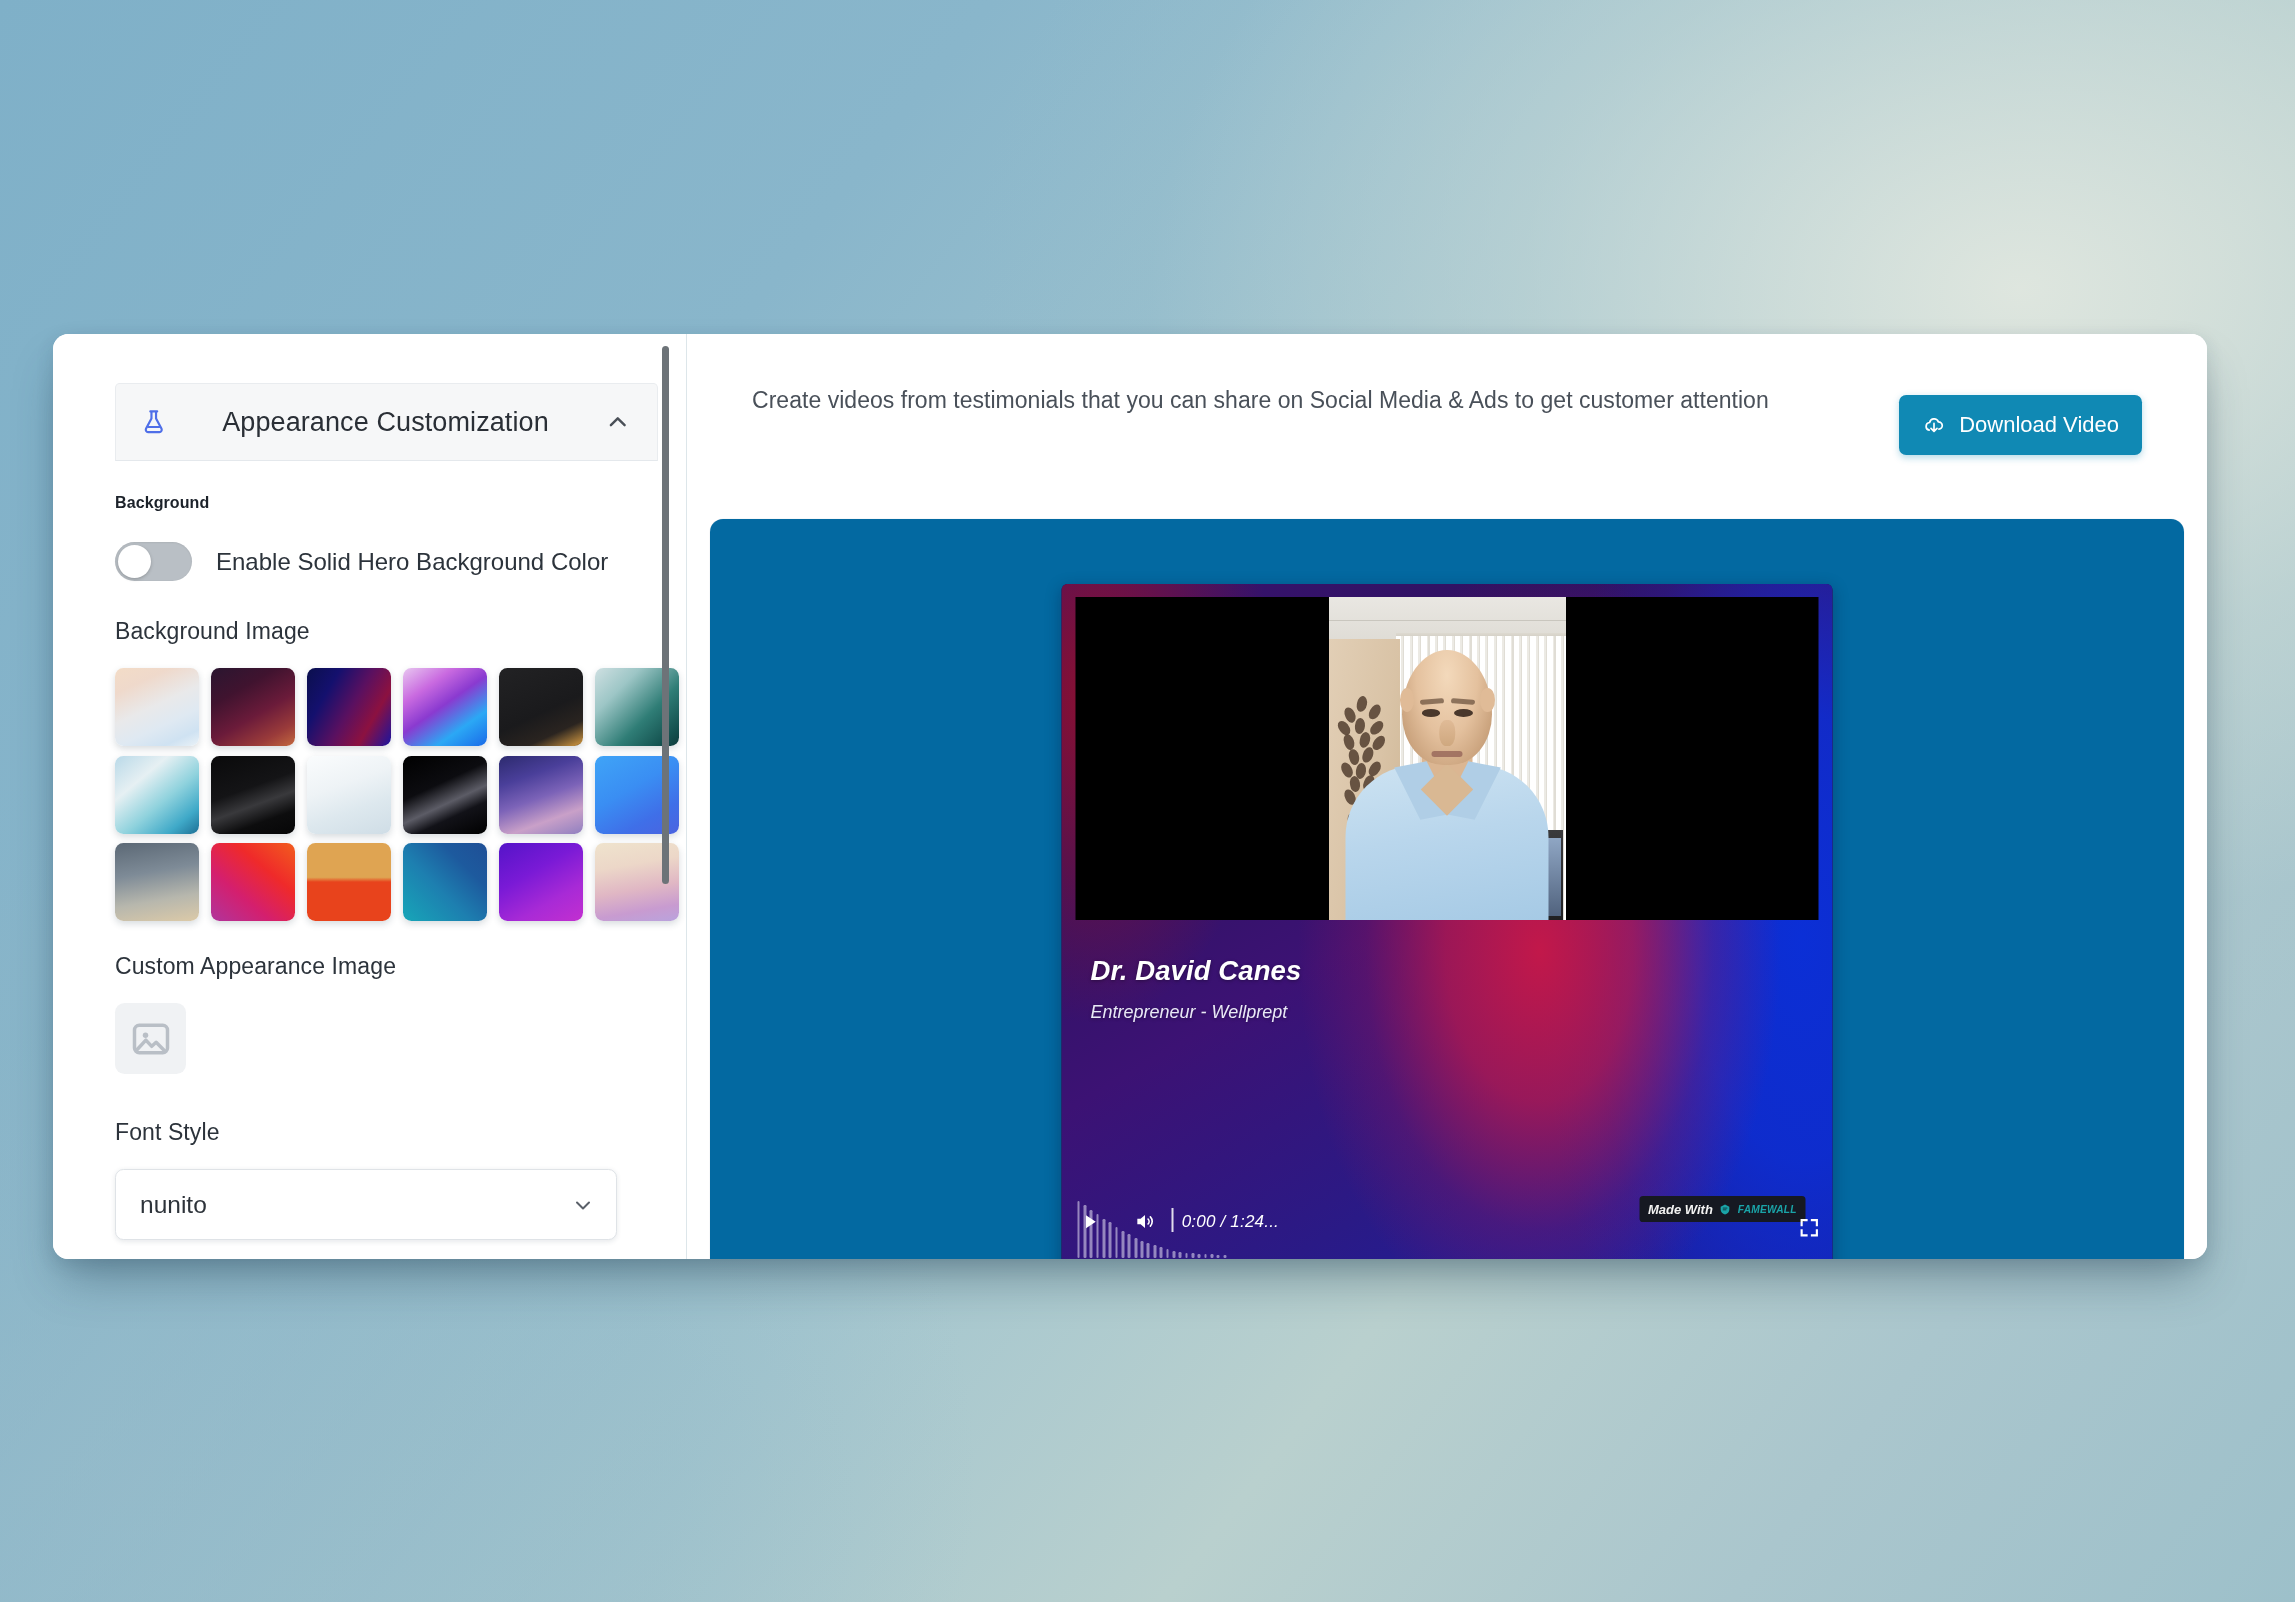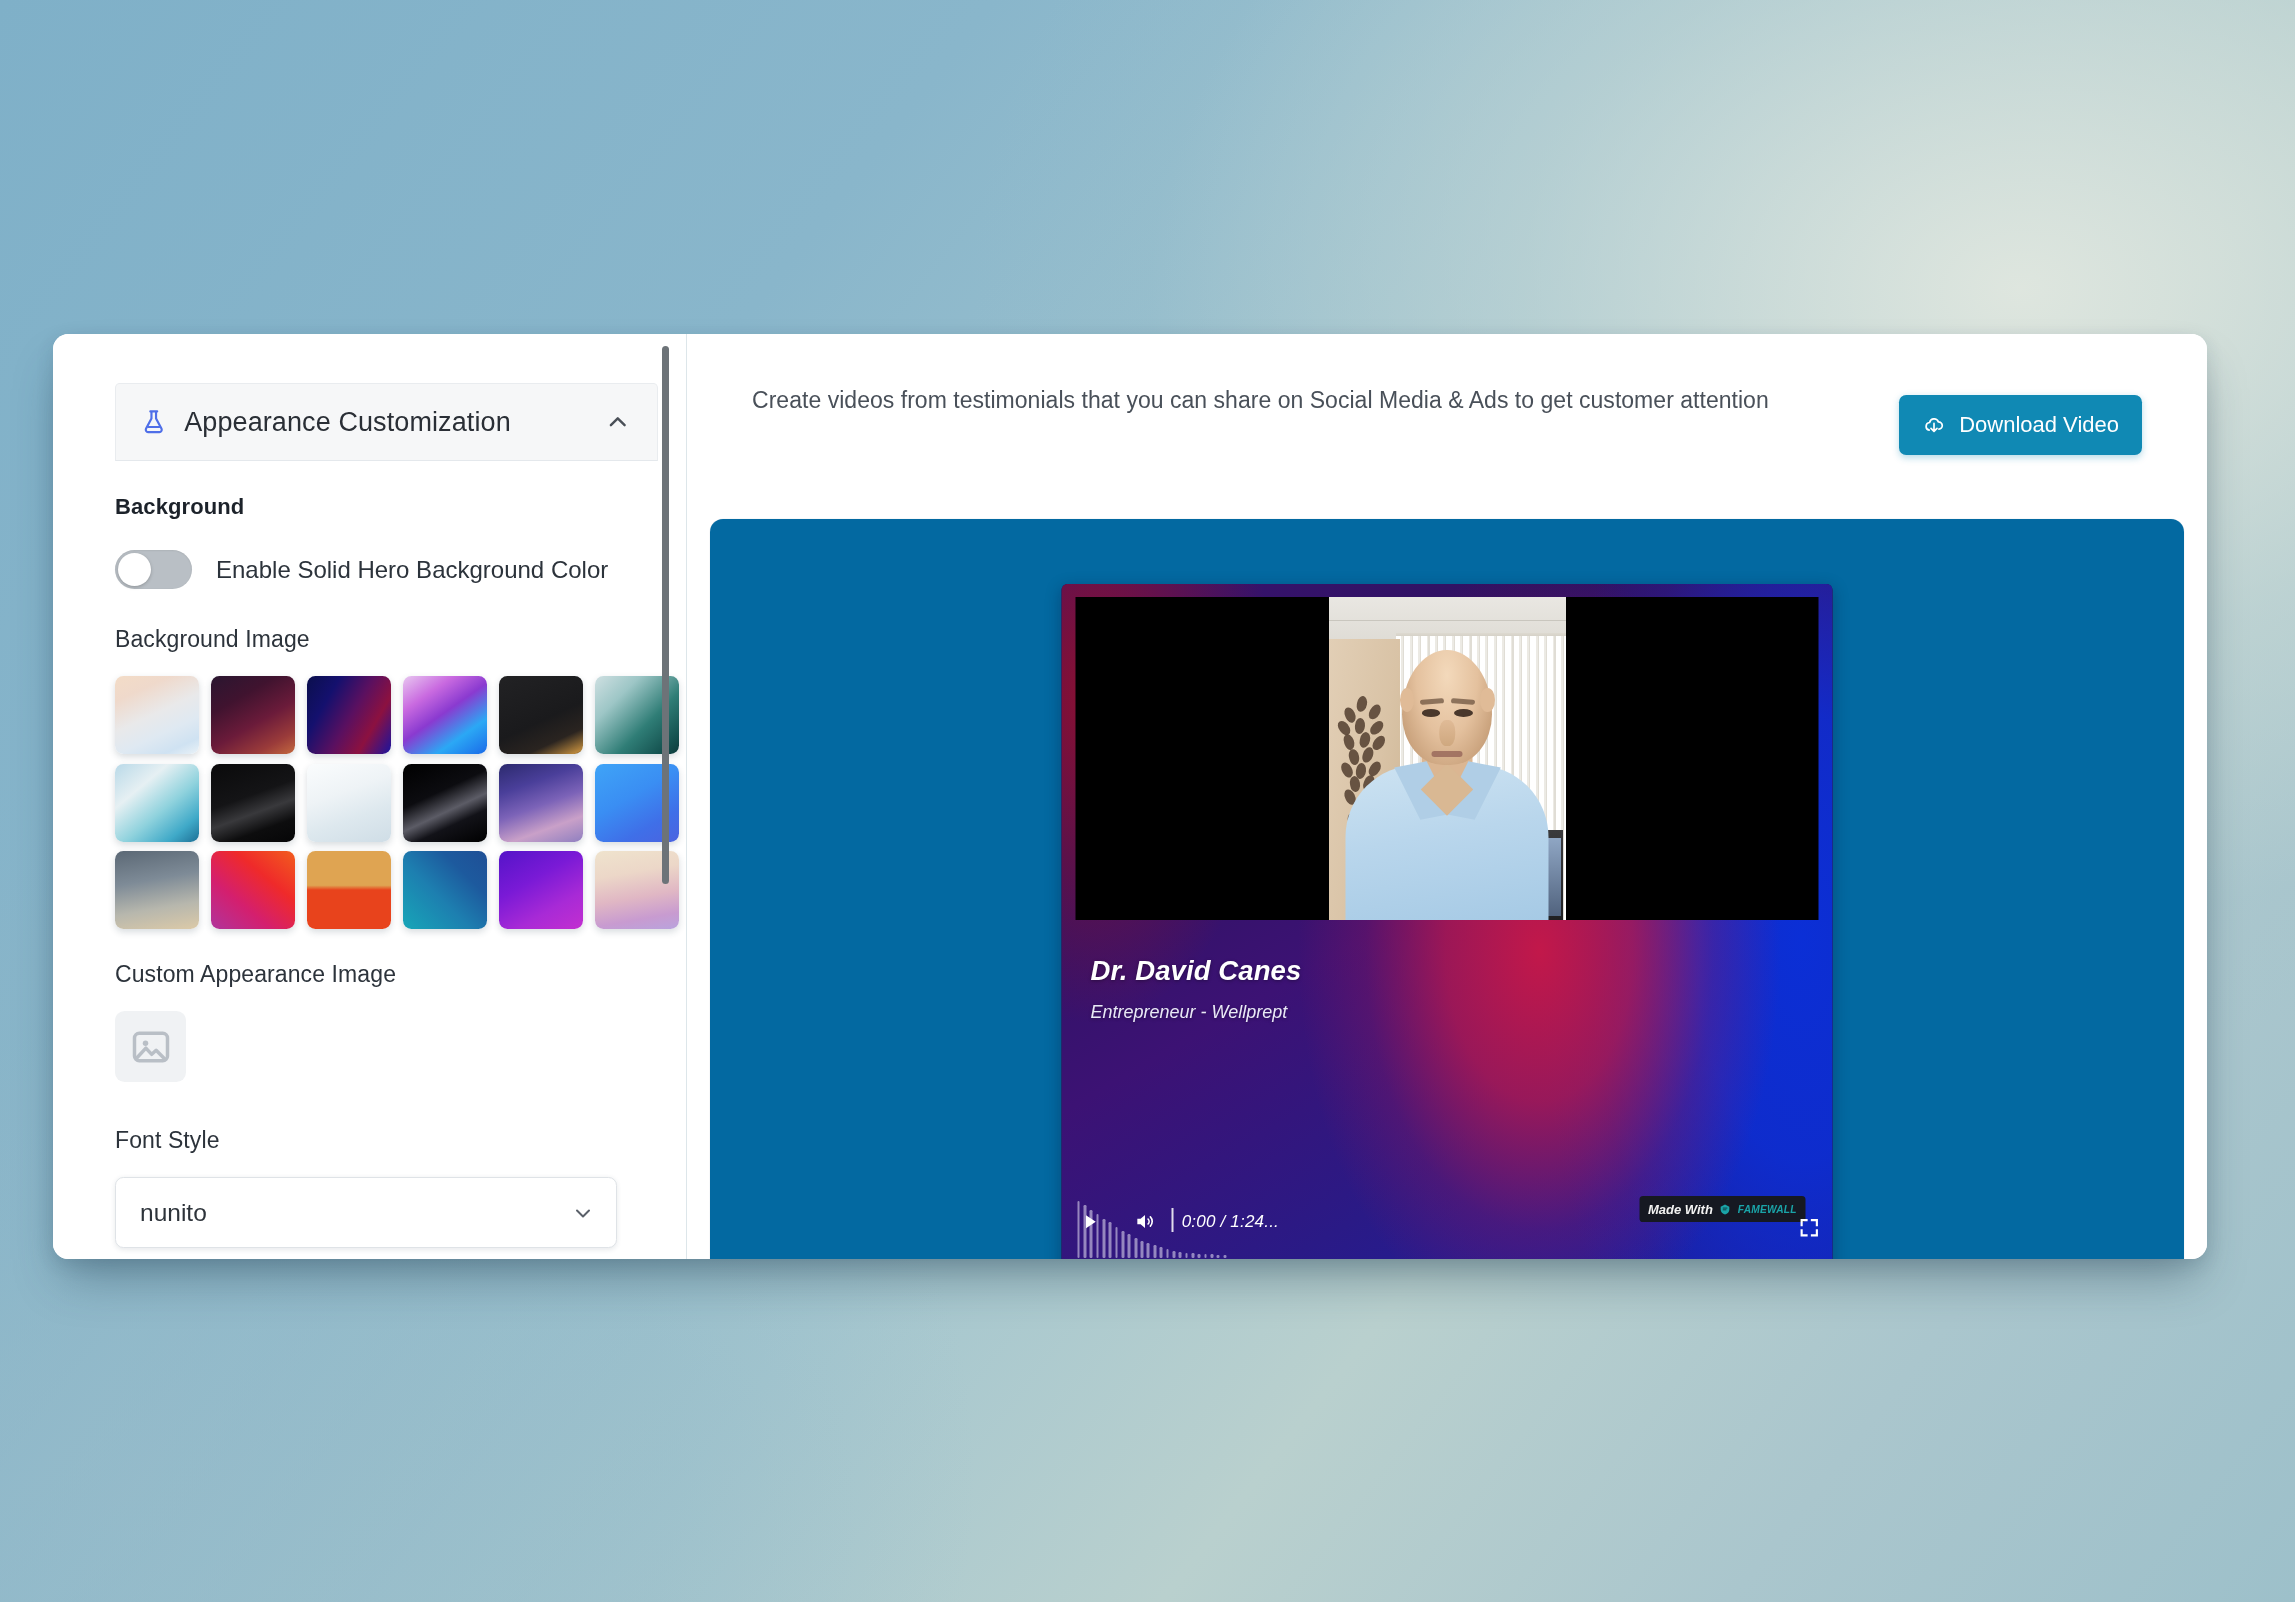--- a/index.html
+++ b/index.html
@@ -56,39 +56,40 @@
   .section-header {
     height: 78px;
     background: #f6f7f8;
     border: 0.6px solid #e9ecef;
     border-bottom: 0.6px solid #e4e8ec;
     border-radius: 4.8px 4.8px 0 0;
     display: flex;
     align-items: center;
     padding: 0 26px 0 24px;
     gap: 16.7px;
+    text-align: center;
   }
 
   .flask-icon { width: 27.5px; height: 27.5px; flex: 0 0 27.5px; display:block; }
 
   .section-header-title {
     flex: 1;
     font-size: 27px;
     color: #2a2f36;
     letter-spacing: 0.1px;
   }
 
   .chevron-up { width: 27.5px; height: 27.5px; flex: 0 0 27.5px; }
 
   .panel-body {
     padding: 33px 29px 0 0;
   }
 
   .label-strong {
-    font-size: 22px;
+    font-size: 16px;
     font-weight: bold;
     color: #1c222a;
     margin-bottom: 30px;
     letter-spacing: 0.1px;
   }
 
   .toggle-row {
     display: flex;
     align-items: center;
     gap: 24px;

